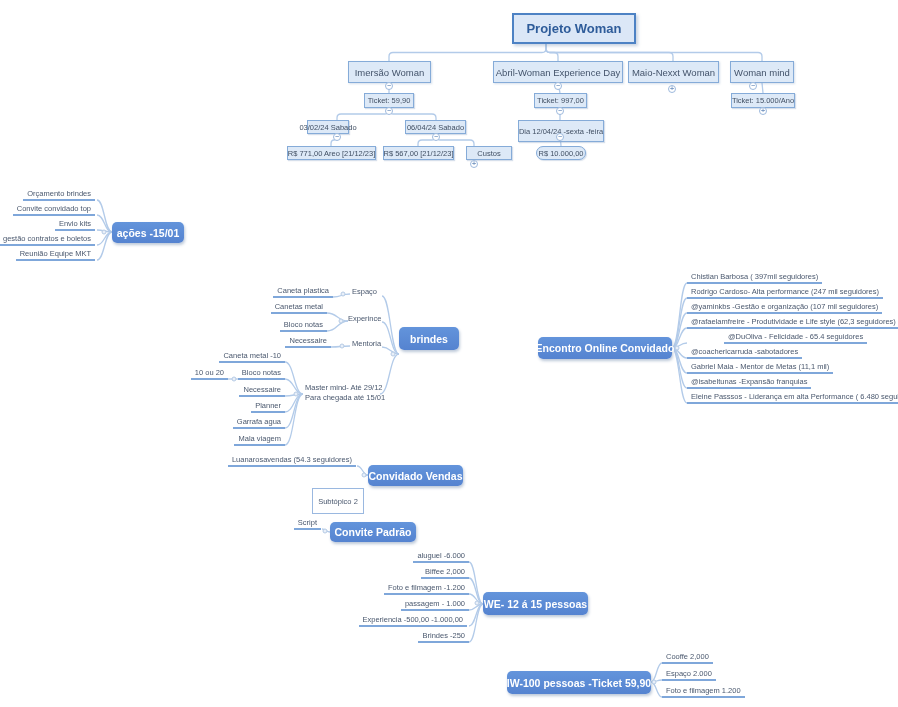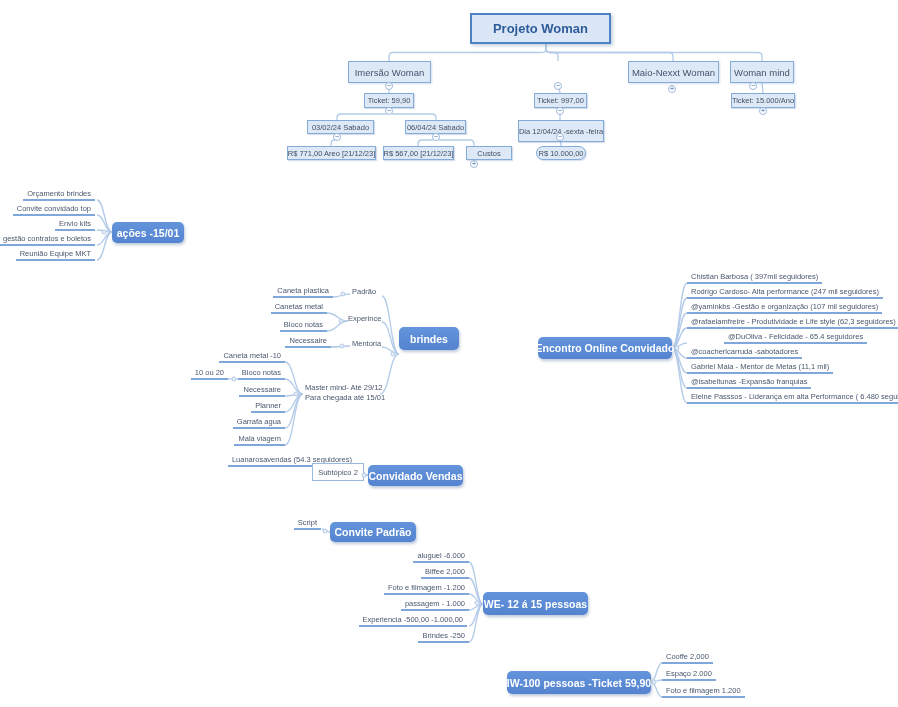--- a/index.html
+++ b/index.html
@@ -84,42 +84,43 @@
       <path d="M483,604 C476,604 476,562 469,562"></path>
       <path d="M483,604 C476,604 476,578 469,578"></path>
       <path d="M483,604 C476,604 476,594 469,594"></path>
       <path d="M483,604 C476,604 476,610 469,610"></path>
       <path d="M483,604 C476,604 476,626 469,626"></path>
       <path d="M483,604 C476,604 476,642 469,642"></path>
       <path d="M651,682 C656.5,682 656.5,663 662,663"></path>
       <path d="M651,682 C656.5,682 656.5,680 662,680"></path>
       <path d="M651,682 C656.5,682 656.5,697 662,697"></path>
     </svg>
-<div class="node root" style="top: 13px; left: 470px; width: 141px; height: 31px;">Projeto Woman</div>
+<div class="node root" style="top: 13px; left: 512px; width: 124px; height: 31px;">Projeto Woman</div>
     <div class="node box" style="top: 61px; left: 348px; width: 83px; height: 22px;">Imersão Woman</div>
+    <div class="node box" style="top: 61px; left: 493px; width: 130px; height: 22px;">Abril-Woman Experience Day</div>
     <div class="node box" style="top: 61px; left: 628px; width: 91px; height: 22px;">Maio-Nexxt Woman</div>
     <div class="node box" style="top: 61px; left: 730px; width: 64px; height: 22px;">Woman mind</div>
     <div class="node sbox" style="top: 93px; left: 364px; width: 50px; height: 15px;">Ticket: 59,90</div>
     <div class="node sbox" style="top: 93px; left: 534px; width: 53px; height: 15px;">Ticket: 997,00</div>
     <div class="node sbox" style="top: 93px; left: 731px; width: 64px; height: 15px;">Ticket: 15.000/Ano</div>
-    <div class="node sbox" style="top: 120px; left: 307px; width: 67px; height: 14px;">03/02/24 Sabado</div>
+    <div class="node sbox" style="top: 120px; left: 307px; width: 42px; height: 14px;">03/02/24 Sabado</div>
     <div class="node sbox" style="top: 120px; left: 405px; width: 61px; height: 14px;">06/04/24 Sabado</div>
     <div class="node sbox" style="top: 120px; left: 518px; width: 86px; height: 22px;">Dia 12/04/24 -sexta -feira</div>
     <div class="node sbox" style="top: 146px; left: 287px; width: 89px; height: 14px;">R$ 771,00 Areo [21/12/23]</div>
     <div class="node sbox" style="top: 146px; left: 383px; width: 71px; height: 14px;">R$ 567,00 [21/12/23]</div>
     <div class="node sbox" style="top: 146px; left: 466px; width: 46px; height: 14px;">Custos</div>
     <div class="node sbox" style="top: 146px; left: 536px; width: 50px; height: 14px; border-radius: 7px;">R$ 10.000,00</div>
     <div class="node pill" style="top: 222px; left: 112px; width: 72px; height: 21px;">ações -15/01</div>
     <div class="node ul-l" style="top: 189px; right: 803px;">Orçamento brindes</div>
     <div class="node ul-l" style="top: 204px; right: 803px;">Convite convidado top</div>
     <div class="node ul-l" style="top: 219px; right: 803px;">Envio kits</div>
     <div class="node ul-l" style="top: 234px; right: 803px;">gestão contratos e boletos</div>
     <div class="node ul-l" style="top: 249px; right: 803px;">Reunião Equipe MKT</div>
     <div class="node pill" style="top: 327px; left: 399px; width: 60px; height: 23px;">brindes</div>
-    <div class="node plain" style="top: 287px; left: 352px;">Padrão</div>
+    <div class="node plain" style="top: 287px; left: 352px;">Espaço</div>
     <div class="node plain" style="top: 314px; left: 348px;">Experince</div>
     <div class="node plain" style="top: 339px; left: 352px;">Mentoria</div>
     <div class="node ul-l" style="top: 286px; right: 565px;">Caneta plastica</div>
     <div class="node ul-l" style="top: 302px; right: 571px;">Canetas metal</div>
     <div class="node ul-l" style="top: 320px; right: 571px;">Bloco notas</div>
     <div class="node ul-l" style="top: 336px; right: 567px;">Necessaire</div>
     <div class="node plain2" style="top: 383px; left: 305px;">Master mind- Até 29/12
 Para chegada até 15/01</div>
     <div class="node ul-l" style="top: 351px; right: 613px;">Caneta metal -10</div>
     <div class="node ul-l" style="top: 368px; right: 613px;">Bloco notas</div>
@@ -133,21 +134,21 @@
     <div class="node ul-r" style="top: 287px; left: 687px;">Rodrigo Cardoso- Alta performance (247 mil seguidores)</div>
     <div class="node ul-r" style="top: 302px; left: 687px;">@yaminkbs -Gestão e organização (107 mil seguidores)</div>
     <div class="node ul-r" style="top: 317px; left: 687px;">@rafaelamfreire - Produtividade e Life style (62,3 seguidores)</div>
     <div class="node ul-r" style="top: 332px; left: 724px;">@DuOliva - Felicidade - 65.4 seguidores</div>
     <div class="node ul-r" style="top: 347px; left: 687px;">@coachericarruda -sabotadores</div>
     <div class="node ul-r" style="top: 362px; left: 687px;">Gabriel Maia - Mentor de Metas (11,1 mil)</div>
     <div class="node ul-r" style="top: 377px; left: 687px;">@isabeltunas -Expansão franquias</div>
     <div class="node ul-r" style="top: 392px; left: 687px;">Eleine Passsos - Liderança em alta Performance ( 6.480 seguidores)</div>
     <div class="node pill" style="top: 465px; left: 368px; width: 95px; height: 21px;">Convidado Vendas</div>
     <div class="node ul-l" style="top: 455px; right: 542px;">Luanarosavendas (54.3 seguidores)</div>
-    <div class="node wbox" style="top: 463px; left: 312px; width: 52px; height: 18px;">Subtópico 2</div>
+    <div class="node wbox" style="top: 488px; left: 312px; width: 52px; height: 26px;">Subtópico 2</div>
     <div class="node pill" style="top: 522px; left: 330px; width: 86px; height: 20px;">Convite Padrão</div>
     <div class="node ul-l" style="top: 518px; right: 577px;">Script</div>
     <div class="node pill" style="top: 592px; left: 483px; width: 105px; height: 23px;">WE- 12 á 15 pessoas</div>
     <div class="node ul-l" style="top: 551px; right: 429px;">aluguel -6.000</div>
     <div class="node ul-l" style="top: 567px; right: 429px;">Biffee 2,000</div>
     <div class="node ul-l" style="top: 583px; right: 429px;">Foto e filmagem -1.200</div>
     <div class="node ul-l" style="top: 599px; right: 429px;">passagem - 1.000</div>
     <div class="node ul-l" style="top: 615px; right: 431px;">Experiencia -500,00 -1.000,00</div>
     <div class="node ul-l" style="top: 631px; right: 429px;">Brindes -250</div>
     <div class="node pill" style="top: 671px; left: 507px; width: 144px; height: 23px;">IW-100 pessoas -Ticket 59,90</div>

